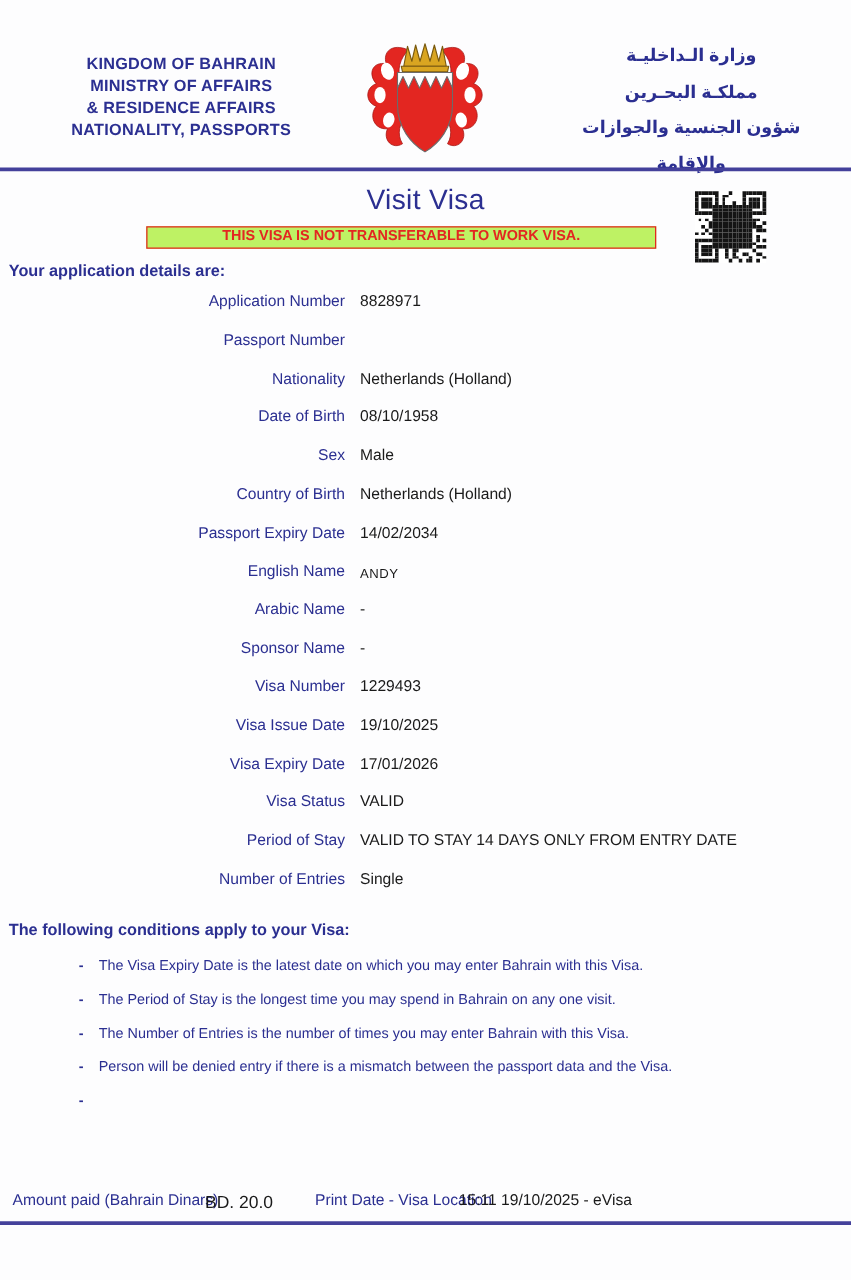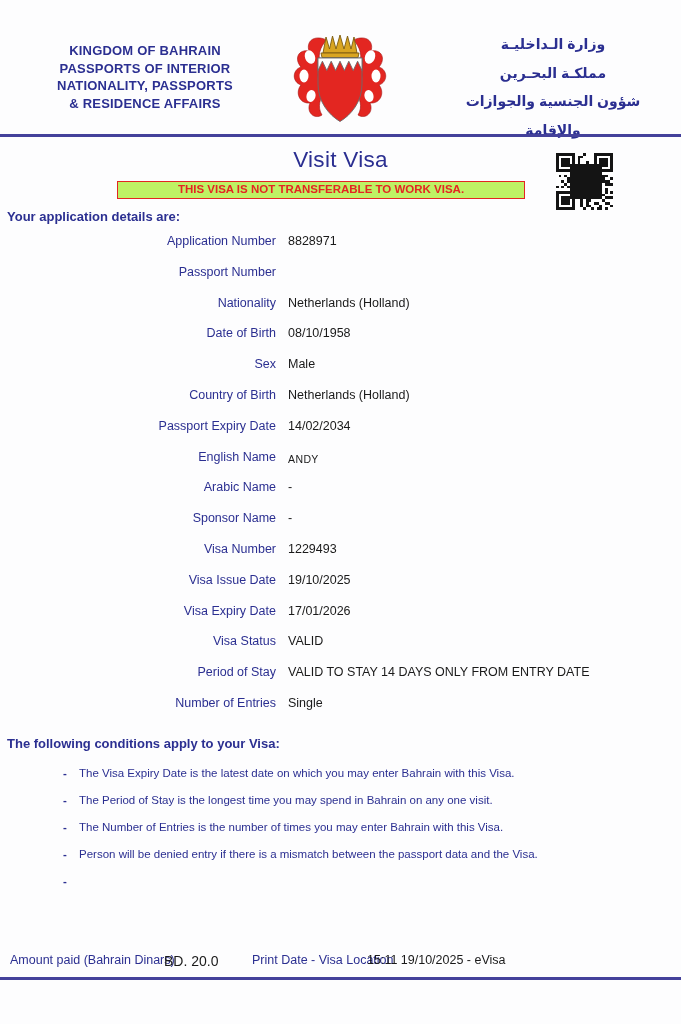--- a/index.html
+++ b/index.html
@@ -93,23 +93,23 @@
     background:var(--line);
   }
 </style>
 </head>
 <body>
 
 <div class="page">
 
   <div class="header-left">
     <div>KINGDOM OF BAHRAIN</div>
-    <div>PASSPORTS OF INTERIOR</div>
+    <div>MINISTRY OF AFFAIRS</div>
+    <div>&amp; RESIDENCE AFFAIRS</div>
     <div>NATIONALITY, PASSPORTS</div>
-    <div>&amp; RESIDENCE AFFAIRS</div>
   </div>
 
   <svg class="emblem" viewBox="0 0 106 106" aria-hidden="true">
 
     <g fill="#e32621" stroke="#a31310" stroke-width="0.6">
       <path d="M40 14 C26 8 19 16 22 25 C11 23 7 33 14 41 C5 44 5 56 14 59 C8 66 12 78 23 77 C19 86 27 94 35 89 C30 81 33 72 38 66 C31 58 29 47 34 39 C30 31 33 20 40 14 Z"></path>
       <path d="M66 14 C80 8 87 16 84 25 C95 23 99 33 92 41 C101 44 101 56 92 59 C98 66 94 78 83 77 C87 86 79 94 71 89 C76 81 73 72 68 66 C75 58 77 47 72 39 C76 31 73 20 66 14 Z"></path>
     </g>
     <g fill="#ffffff">
       <ellipse cx="23" cy="31" rx="5" ry="7" transform="rotate(-20 23 31)"></ellipse>

